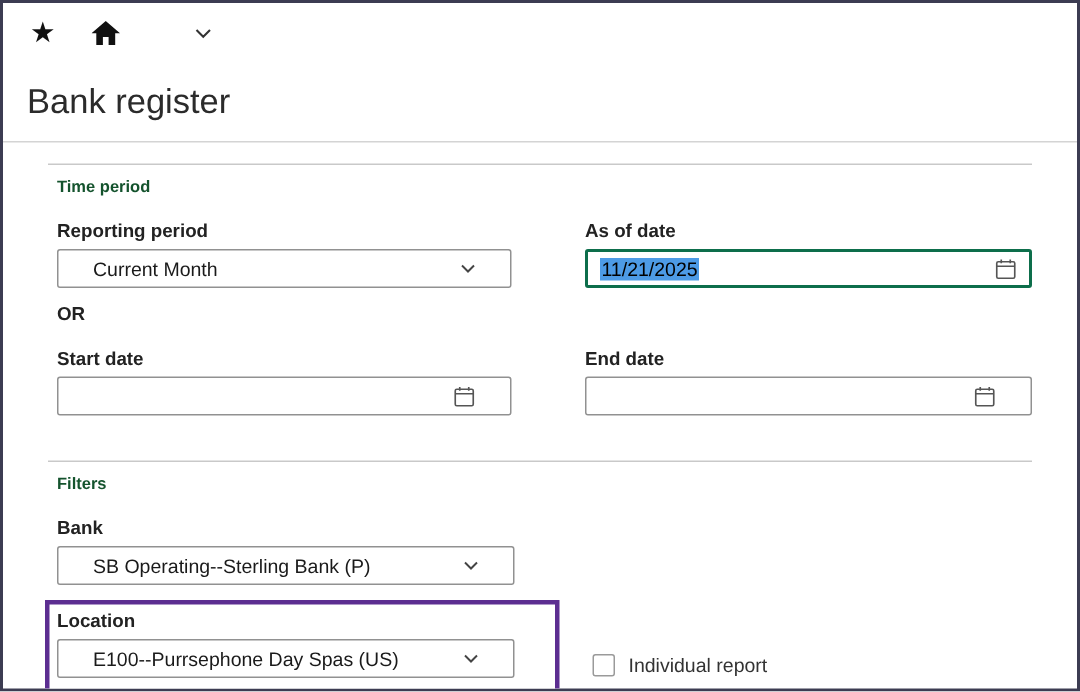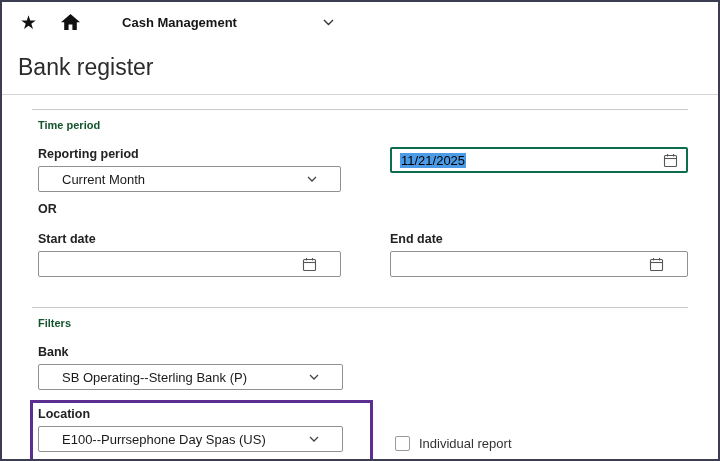--- a/index.html
+++ b/index.html
@@ -59,21 +59,20 @@
   <div class="topbar">
     <button class="icon-btn">
       <span class="star-glyph">★</span>
     </button>
     <button class="icon-btn home-btn">
       <svg width="19" height="16" viewBox="0 0 19 16" fill="#111" xmlns="http://www.w3.org/2000/svg">
         <path d="M9.5 0 L19 8.2 H15.8 V16 H11.4 V10.6 H7.6 V16 H3.2 V8.2 H0 Z"></path>
       </svg>
     </button>
     <div class="app-menu">
-      <span class="app-label">Cash Management</span>
       <svg class="chev" width="11" height="7" viewBox="0 0 11 7" xmlns="http://www.w3.org/2000/svg">
         <path d="M1 1 L5.5 5.5 L10 1" fill="none" stroke="#333" stroke-width="1.4"></path>
       </svg>
     </div>
   </div>
 
   <div class="page-title">Bank register</div>
   <div class="title-rule"></div>
 
   <div class="content">
@@ -85,20 +84,21 @@
       <div class="field col-left">
         <span class="f-label">Reporting period</span>
         <div class="select">
           <span>Current Month</span>
           <svg class="chev" width="10" height="6" viewBox="0 0 10 6" xmlns="http://www.w3.org/2000/svg">
             <path d="M1 1 L5 5 L9 1" fill="none" stroke="#444" stroke-width="1.3"></path>
           </svg>
         </div>
       </div>
       <div class="field col-right">
+        <span class="f-label">As of date</span>
         <div class="date-input focused">
           <span class="selected-text">11/21/2025</span>
           <svg class="cal" width="15" height="15" viewBox="0 0 15 15" fill="none" stroke="#555" stroke-width="1.1" xmlns="http://www.w3.org/2000/svg">
             <rect x="1.5" y="2.5" width="12" height="11" rx="1"></rect>
             <line x1="1.5" y1="5.5" x2="13.5" y2="5.5"></line>
             <line x1="4.5" y1="1" x2="4.5" y2="3.5"></line>
             <line x1="10.5" y1="1" x2="10.5" y2="3.5"></line>
           </svg>
         </div>
       </div>

